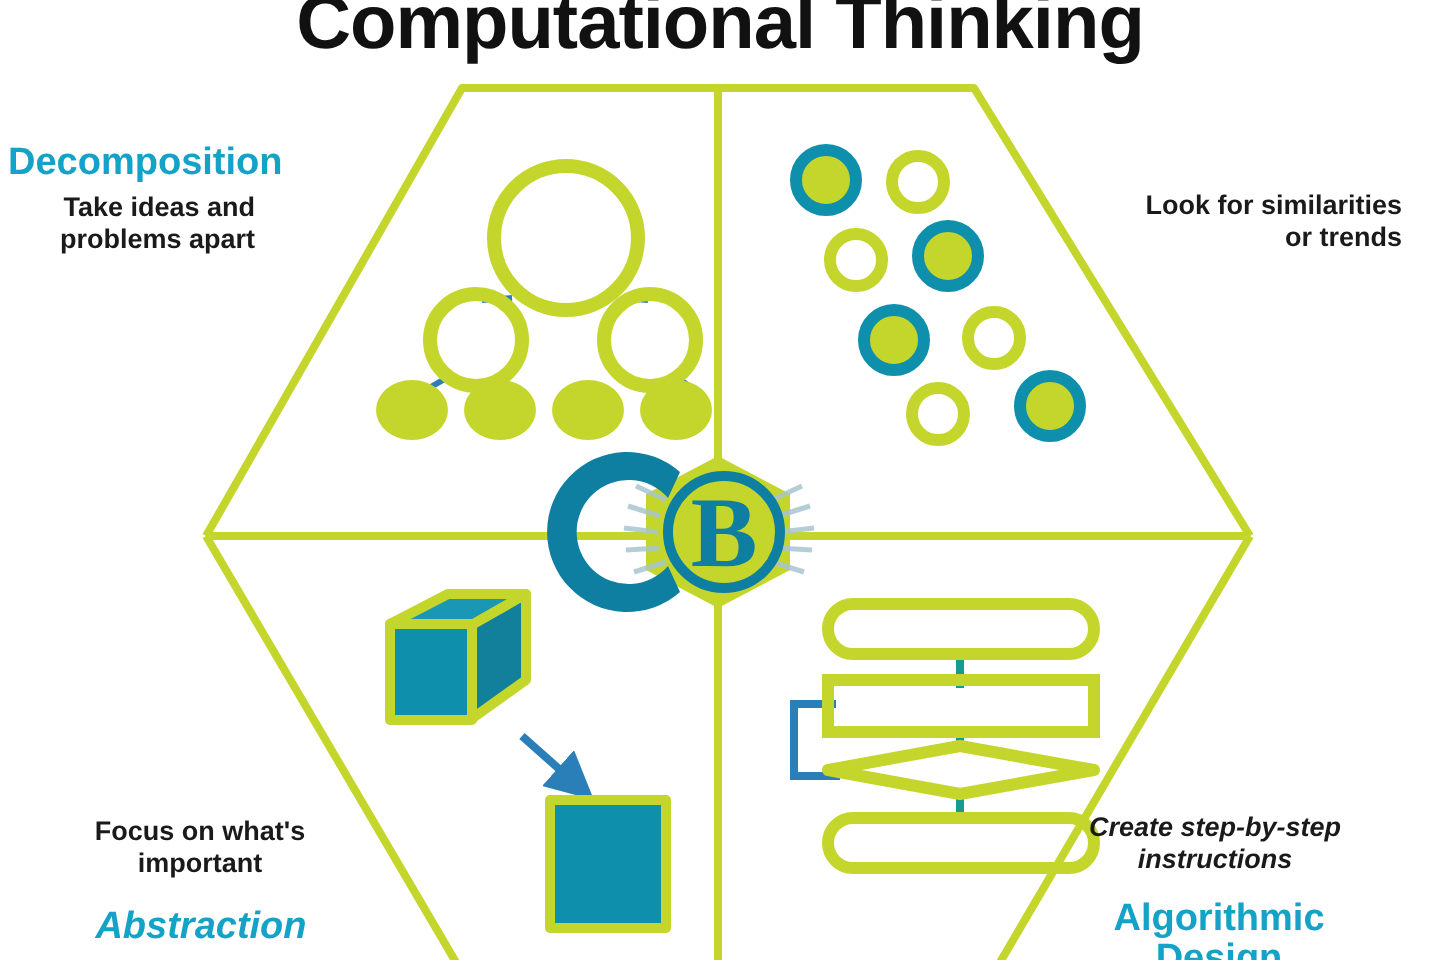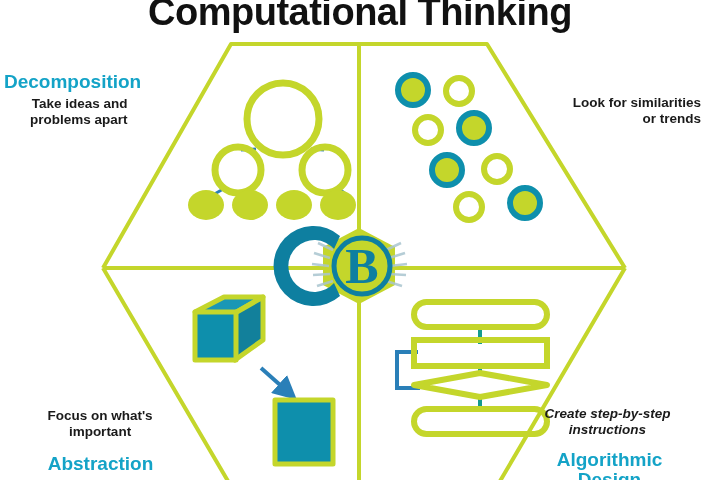--- a/index.html
+++ b/index.html
@@ -47,21 +47,21 @@
     white-space: pre-line;
   }
 
   #decomp-title { left: 4px;  top: 72px;  text-align: left; }
   #decomp-desc  { left: 30px;  top: 96px;  text-align: right; }
 
   #pattern-title { right: 17px; top: 46px;  text-align: right; }
   #pattern-desc  { right: 19px; top: 95px;  text-align: right; }
 
   #abstraction-desc  { left: 30px; top: 408px; text-align: center; width: 140px;}
-  #abstraction-title { left: 18px; top: 454px; text-align: center; width: 165px;}
+  #abstraction-title { left: 18px; top: 454px; text-align: center; width: 165px; font-style: italic;}
 
   #algo-desc  { right: 20px; top: 406px; text-align: center; width: 185px; font-style: italic;}
   #algo-title { right: 18px; top: 450px; text-align: center; width: 185px;}
 
   svg.layer {
     position: absolute;
     left: 0;
     top: 0;
     width: 720px;
     height: 480px;

